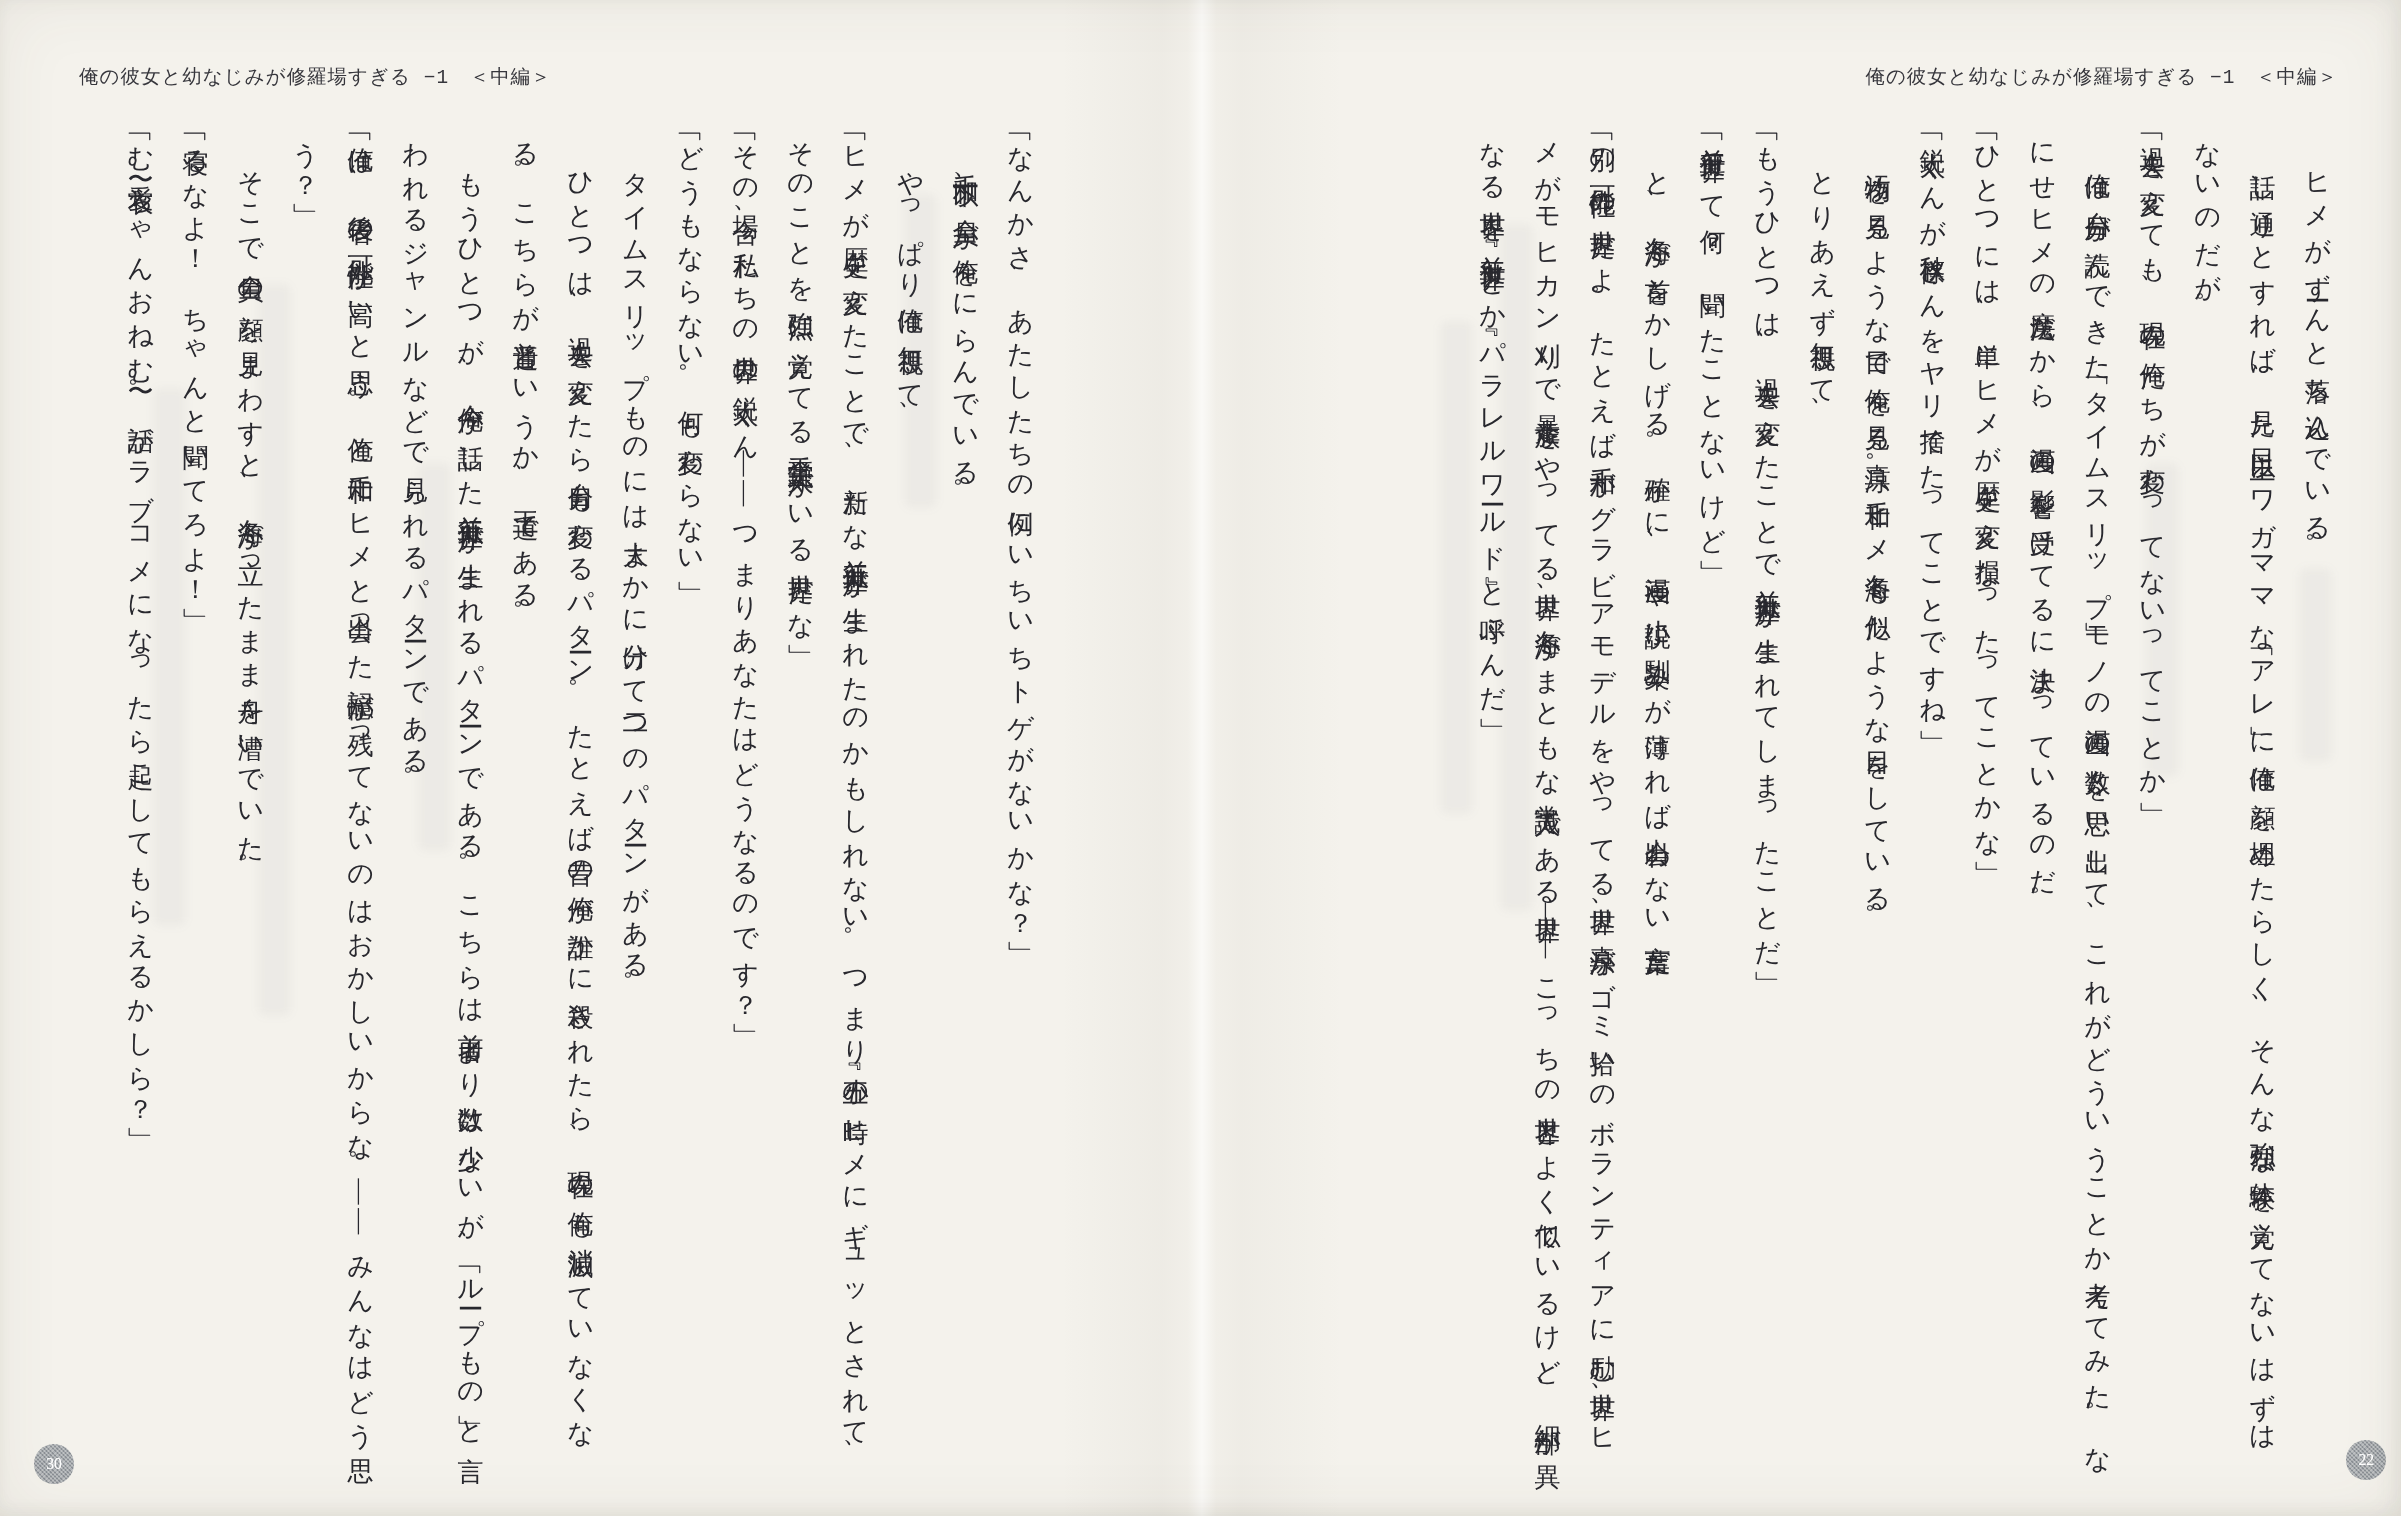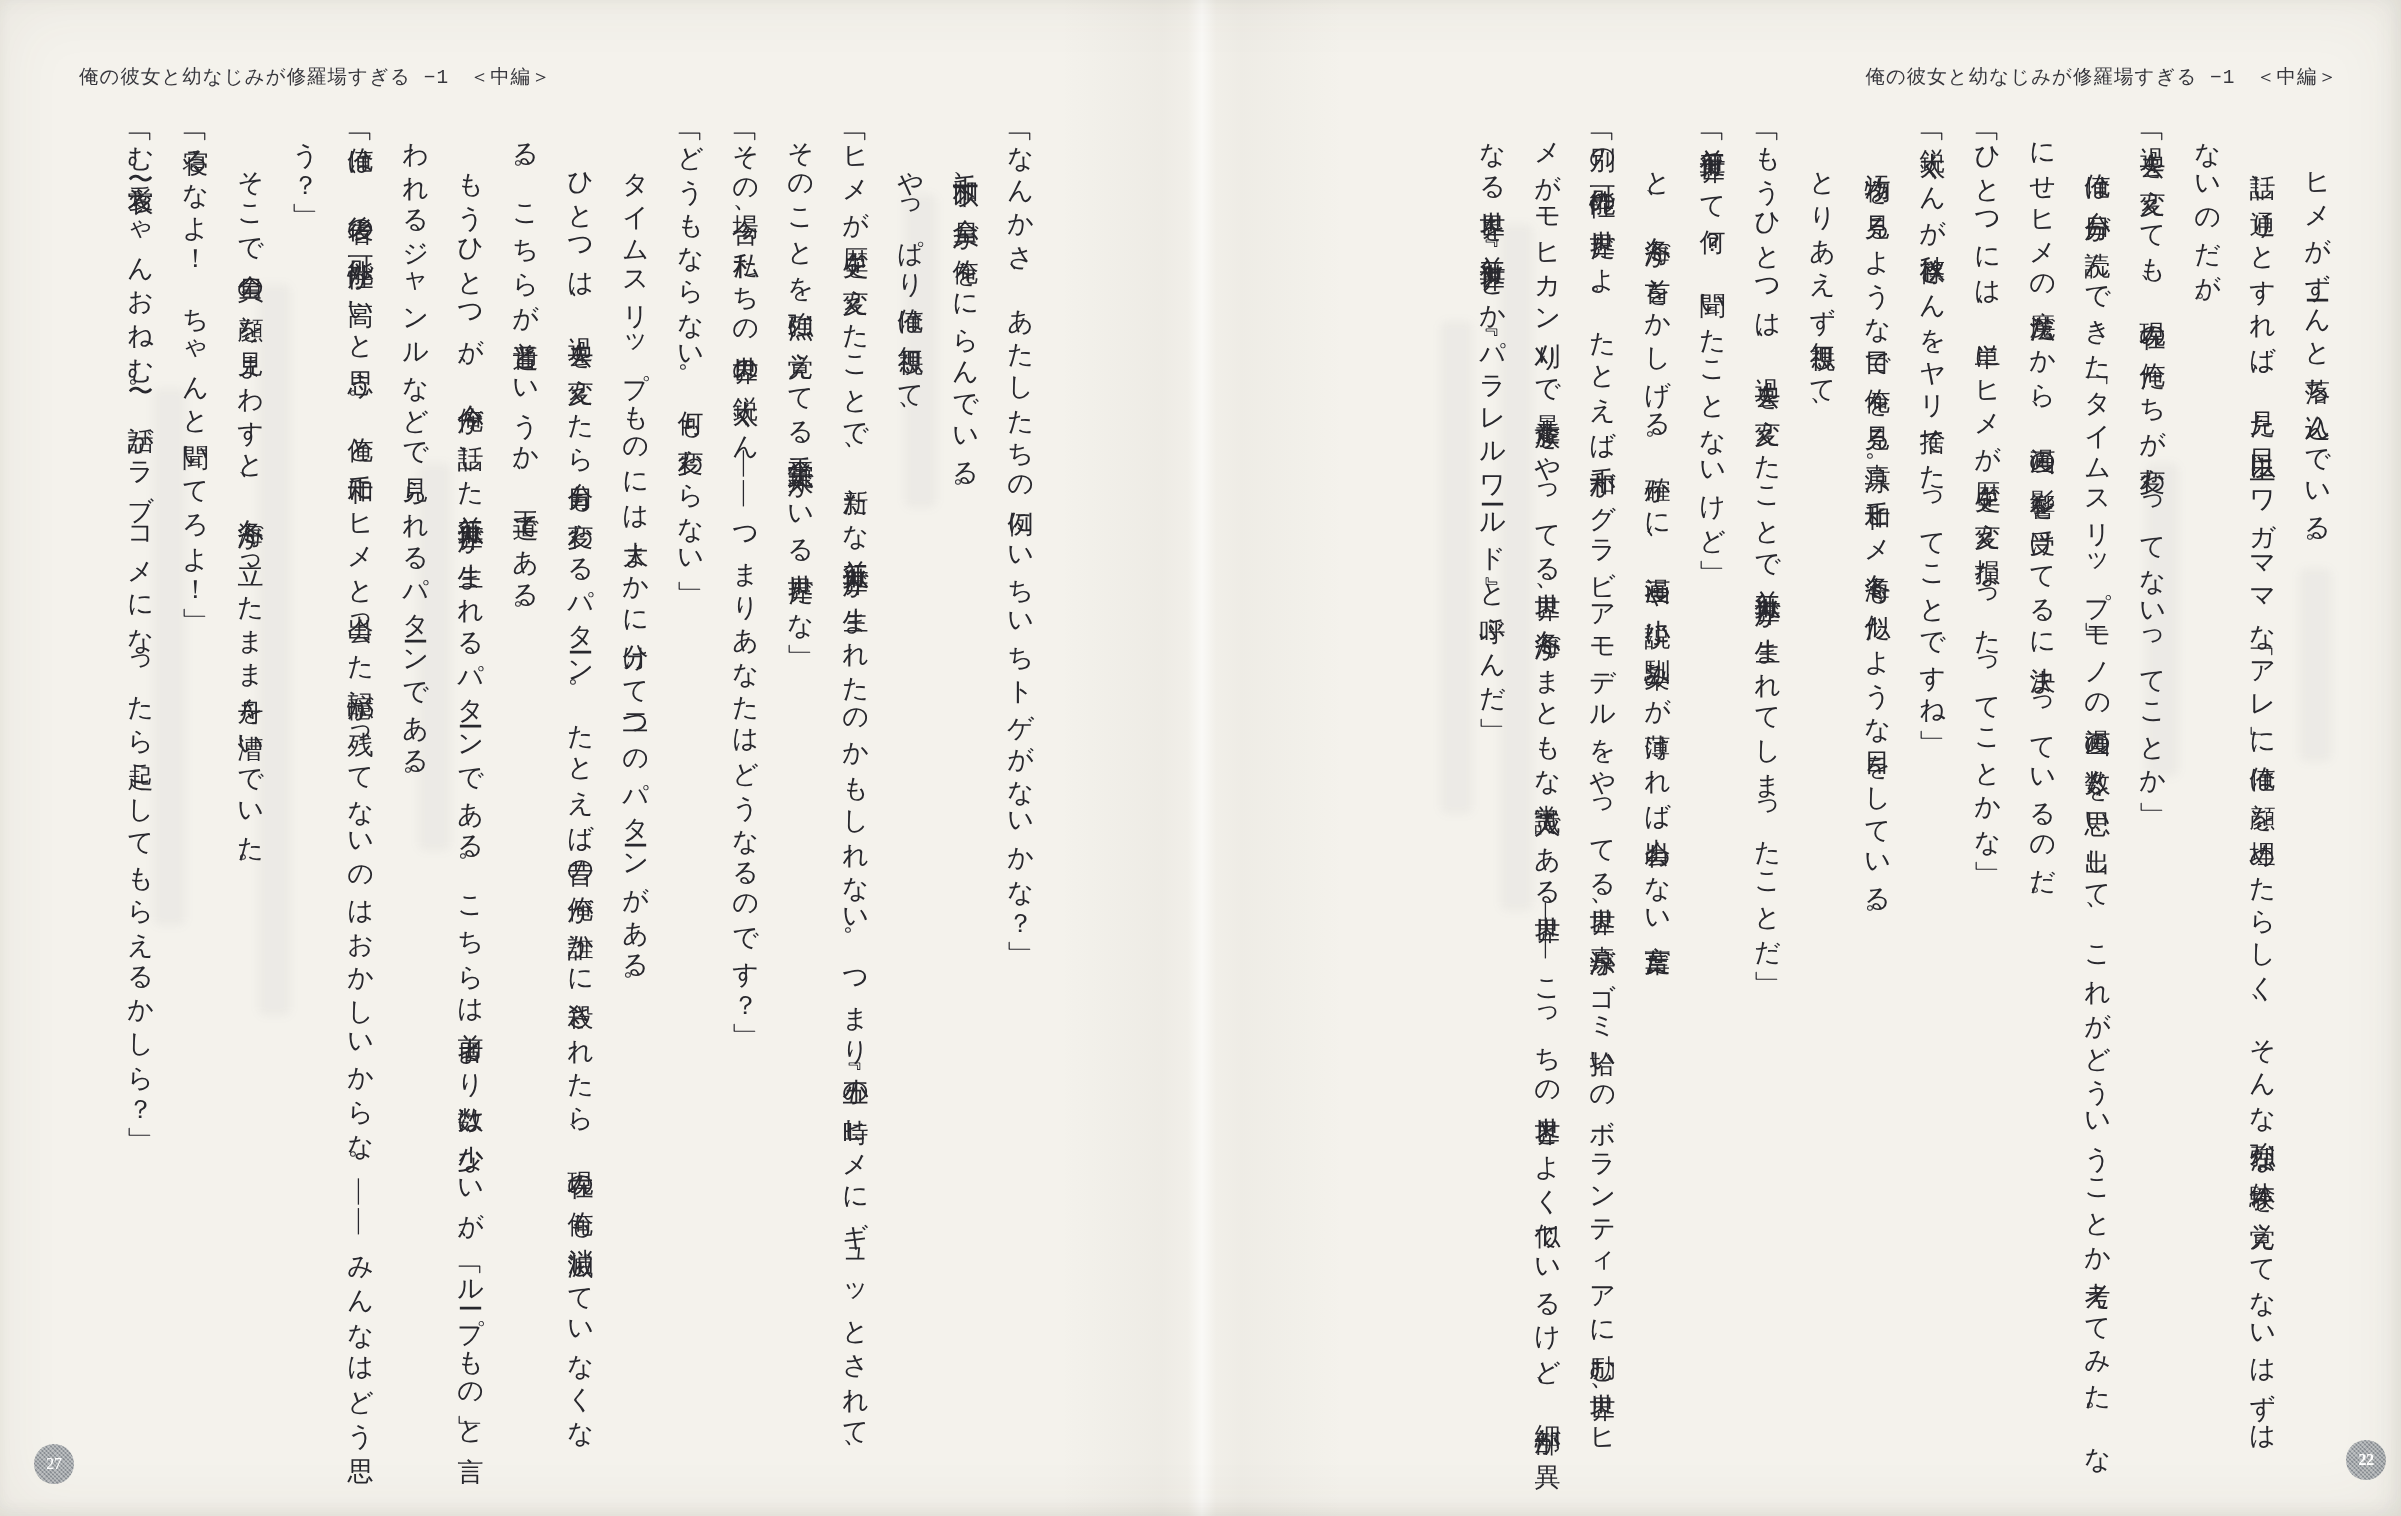--- a/index.html
+++ b/index.html
@@ -70,21 +70,21 @@
       repeating-linear-gradient(45deg,  rgba(255,255,255,0.30) 0 1.5px, rgba(0,0,0,0) 1.5px 3px),
       repeating-linear-gradient(-45deg, rgba(92,98,110,0.35)  0 1.5px, rgba(0,0,0,0) 1.5px 3px);
     display: flex;
     align-items: center;
     justify-content: center;
     font-size: 15.7px;
     color: #ffffff;
     text-shadow: 0 0 0.7px rgba(255,255,255,0.6);
   }
   #left-badge  { left: 34px;  top: 1444px; }
-  #right-badge { right: 15.7px; top: 1440px; font-weight: bold; }
+  #right-badge { right: 15.7px; top: 1440px; }
 
   
   .spine-shadow {
     position: absolute;
     left: 1060px;
     top: 0;
     width: 284px;
     height: 100%;
     pointer-events: none;
     background: linear-gradient(90deg,
@@ -134,21 +134,21 @@
       <p>　タイムスリップものには大まかに分けて二つのパターンがある。</p>
       <p>　ひとつは、過去を変えたら自分も変わるパターン。たとえば昔の俺が誰かに殺されたら、現在の俺も消滅していなくなる。こちらが普通というか、王道である。</p>
       <p>　もうひとつが、今俺が話した並行世界が生まれるパターンである。こちらは前者より数は少ないが、「ループもの」と言われるジャンルなどで見られるパターンである。</p>
       <p>「俺は、後者の可能性が高いと思う。俺と千和にヒメと出会った記憶が残ってないのはおかしいからな。——みんなはどう思う？」</p>
       <p>　そこで全員の顔を見まわすと、冬海が立ったまま舟を漕いでいた。</p>
       <p>「寝るなよ！　ちゃんと聞いてろよ！」</p>
       <p>「む〜愛衣ちゃんおねむ〜。話がラブコメになったら起こしてもらえるかしら？」</p>
     </div>
 
     <div class="page-badge" id="left-badge">
-      <span>27</span>
+      <span>30</span>
     </div>
 
     <div class="ghost" style="left:153px; top:388px;  height:538px;"></div>
     <div class="ghost" style="left:258px; top:284px;  height:732px;"></div>
     <div class="ghost" style="left:418px; top:463px;  height:388px;"></div>
     <div class="ghost" style="left:904px; top:194px; height:314px;"></div>
   </div>
 
   <div class="page" id="right-page">
     <div class="running-title">俺の彼女と幼なじみが修羅場すぎる −1　＜中編＞</div>

